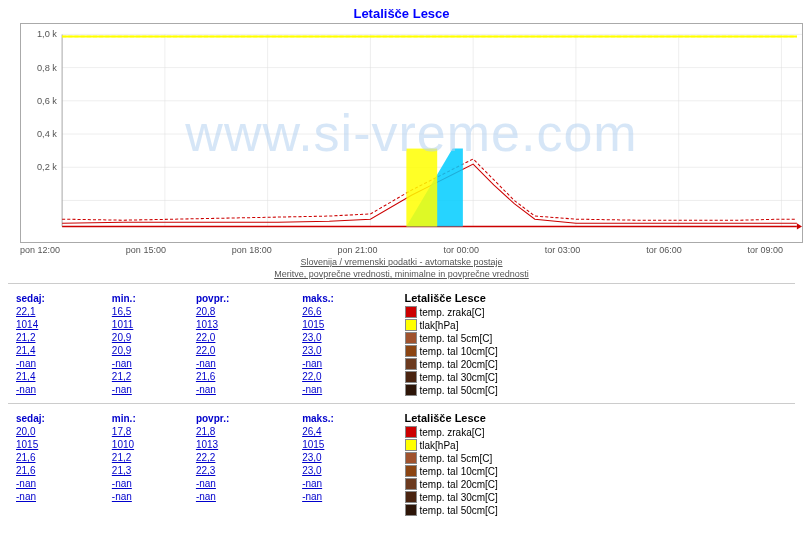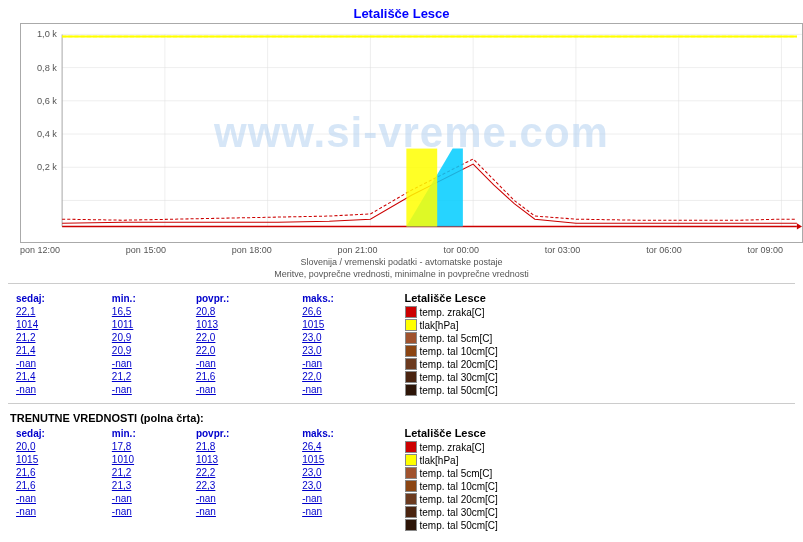--- a/index.html
+++ b/index.html
@@ -45,22 +45,22 @@
       flex: 1;
       background: #fff;
       border: 1px solid #aaa;
     }
 
     .watermark {
       position: absolute;
       top: 50%;
       left: 50%;
       transform: translate(-50%, -50%);
-      font-size: 42px;
-      font-weight: bold;
+      font-size: 52px;
+      font-weight: normal;
       color: rgba(180,210,240,0.55);
       white-space: nowrap;
       pointer-events: none;
       z-index: 10;
       letter-spacing: 1px;
     }
 
     .chart-svg {
       width: 100%;
       height: 100%;
@@ -74,20 +74,21 @@
       padding: 2px 20px 0 20px;
       font-size: 9px;
       color: #555;
     }
 
     .chart-subtitle {
       text-align: center;
       font-size: 9px;
       color: #555;
       margin-top: 2px;
+      text-decoration: underline;
     }
 
     .divider {
       border: none;
       border-top: 1px solid #ccc;
       margin: 4px 8px;
     }
 
     .data-section {
       padding: 4px 10px 2px 10px;
@@ -307,21 +308,20 @@
             <span style="font-size: 10px;">temp. tal 50cm[C]</span>
           </div>
         </div>
     </div>
   </div>
 </div>
 
 <hr class="divider">
 
 <div class="data-section">
-  <div class="section-title">TRENUTNE VREDNOSTI (polna črta):</div>
   <div class="two-col">
     <div class="col-left">
       <table class="data-table">
         <thead>
           <tr>
             <th>sedaj:</th>
             <th>min.:</th>
             <th>povpr.:</th>
             <th>maks.:</th>
           </tr>

